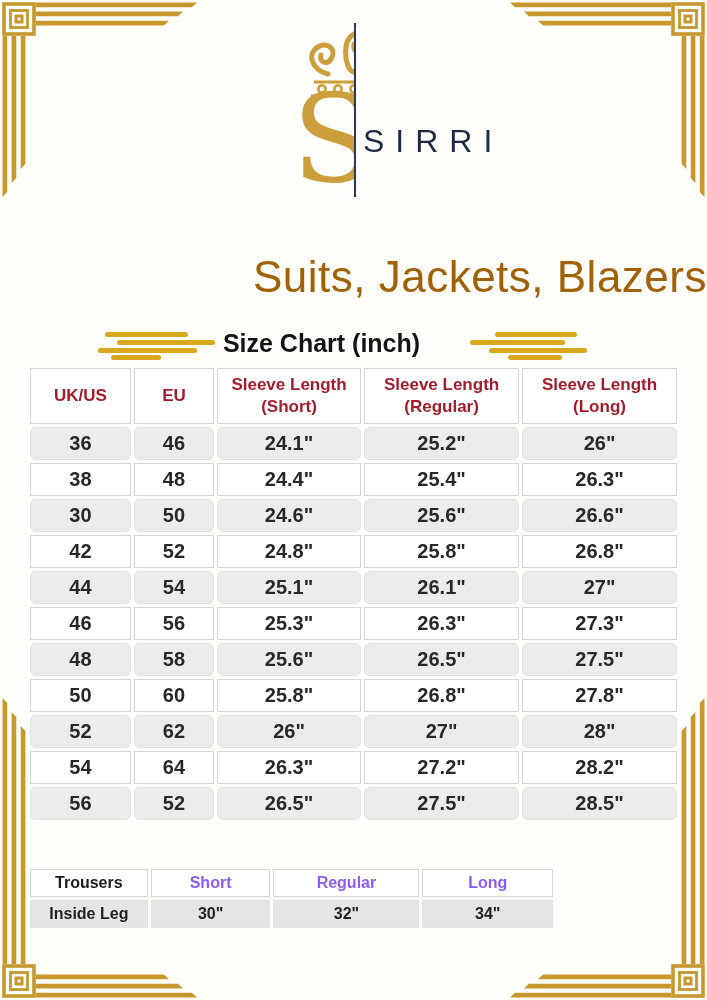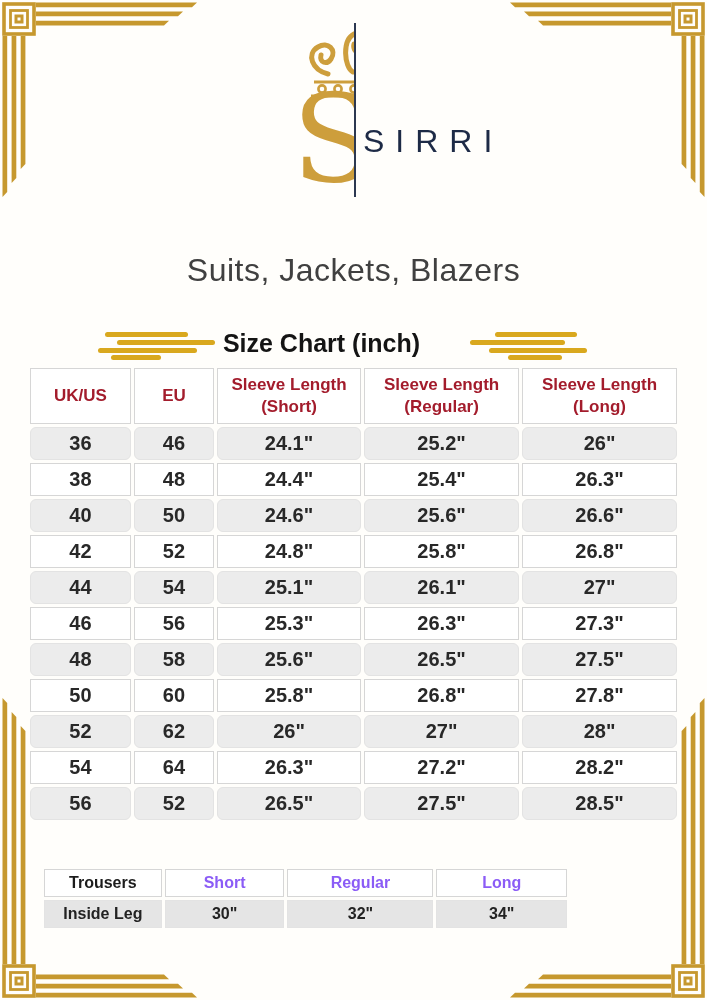--- a/index.html
+++ b/index.html
@@ -23,22 +23,22 @@
     color:#CD9E3C;
   }
   .logo-crown{position:absolute;left:14px;top:2px;}
   .logo-divider{position:absolute;left:354px;top:3px;width:2px;height:174px;background:#2c3850;}
   .logo-name{
     position:absolute;left:363px;top:103px;
     font-size:32px;letter-spacing:11px;font-weight:500;color:#1d2a46;
   }
   
   .title{
-    position:absolute;top:252px;left:0;width:707px;text-align:center;
-    font-size:32px;color:#404040;letter-spacing:0.5px;
+    position:absolute;top:252px;left:0;width:707px;text-align:right;
+    font-size:44px;color:#a16207;letter-spacing:0.5px;
   }
   .chart-heading{
     position:absolute;top:329px;left:0;width:643px;text-align:center;
     font-size:25px;font-weight:bold;color:#141414;
   }
   .accent{position:absolute;height:4.5px;border-radius:3px;background:#D9A81E;}
   
   table{border-collapse:separate;border-spacing:3px;table-layout:fixed;}
   .size-table{position:absolute;left:27px;top:365px;width:653px;}
   .size-table th,.size-table td,
@@ -46,21 +46,21 @@
     border:1px solid #d6d6d6;background:#ffffff;text-align:center;
     overflow:hidden;padding:0 2px;
   }
   .size-table th{
     height:54px;color:#A31C2C;font-size:17px;line-height:1.3;font-weight:bold;
   }
   .size-table td{
     height:31px;font-size:20px;font-weight:bold;color:#282828;
   }
   .size-table tr.alt td{background:#ECECEC;border-color:#e3e3e3;border-radius:6px;}
-  .trousers-table{position:absolute;left:41px;top:866px;width:529px;}
+  .trousers-table{position:absolute;left:27px;top:866px;width:529px;}
   .trousers-table th,.trousers-table td{height:26px;font-size:16px;font-weight:bold;}
   .trousers-table th.lbl{color:#1c1c1c;}
   .trousers-table th{color:#8b5cf6;}
   .trousers-table td{background:#e5e5e5;border-color:#e3e3e3;color:#222;}
 </style>
 </head>
 <body>
 
 <div id="frame">
 
@@ -187,21 +187,21 @@
       <td>26"</td>
     </tr>
     <tr>
       <td>38</td>
       <td>48</td>
       <td>24.4"</td>
       <td>25.4"</td>
       <td>26.3"</td>
     </tr>
     <tr class="alt">
-      <td>40</td>
+      <td>30</td>
       <td>50</td>
       <td>24.6"</td>
       <td>25.6"</td>
       <td>26.6"</td>
     </tr>
     <tr>
       <td>42</td>
       <td>52</td>
       <td>24.8"</td>
       <td>25.8"</td>

